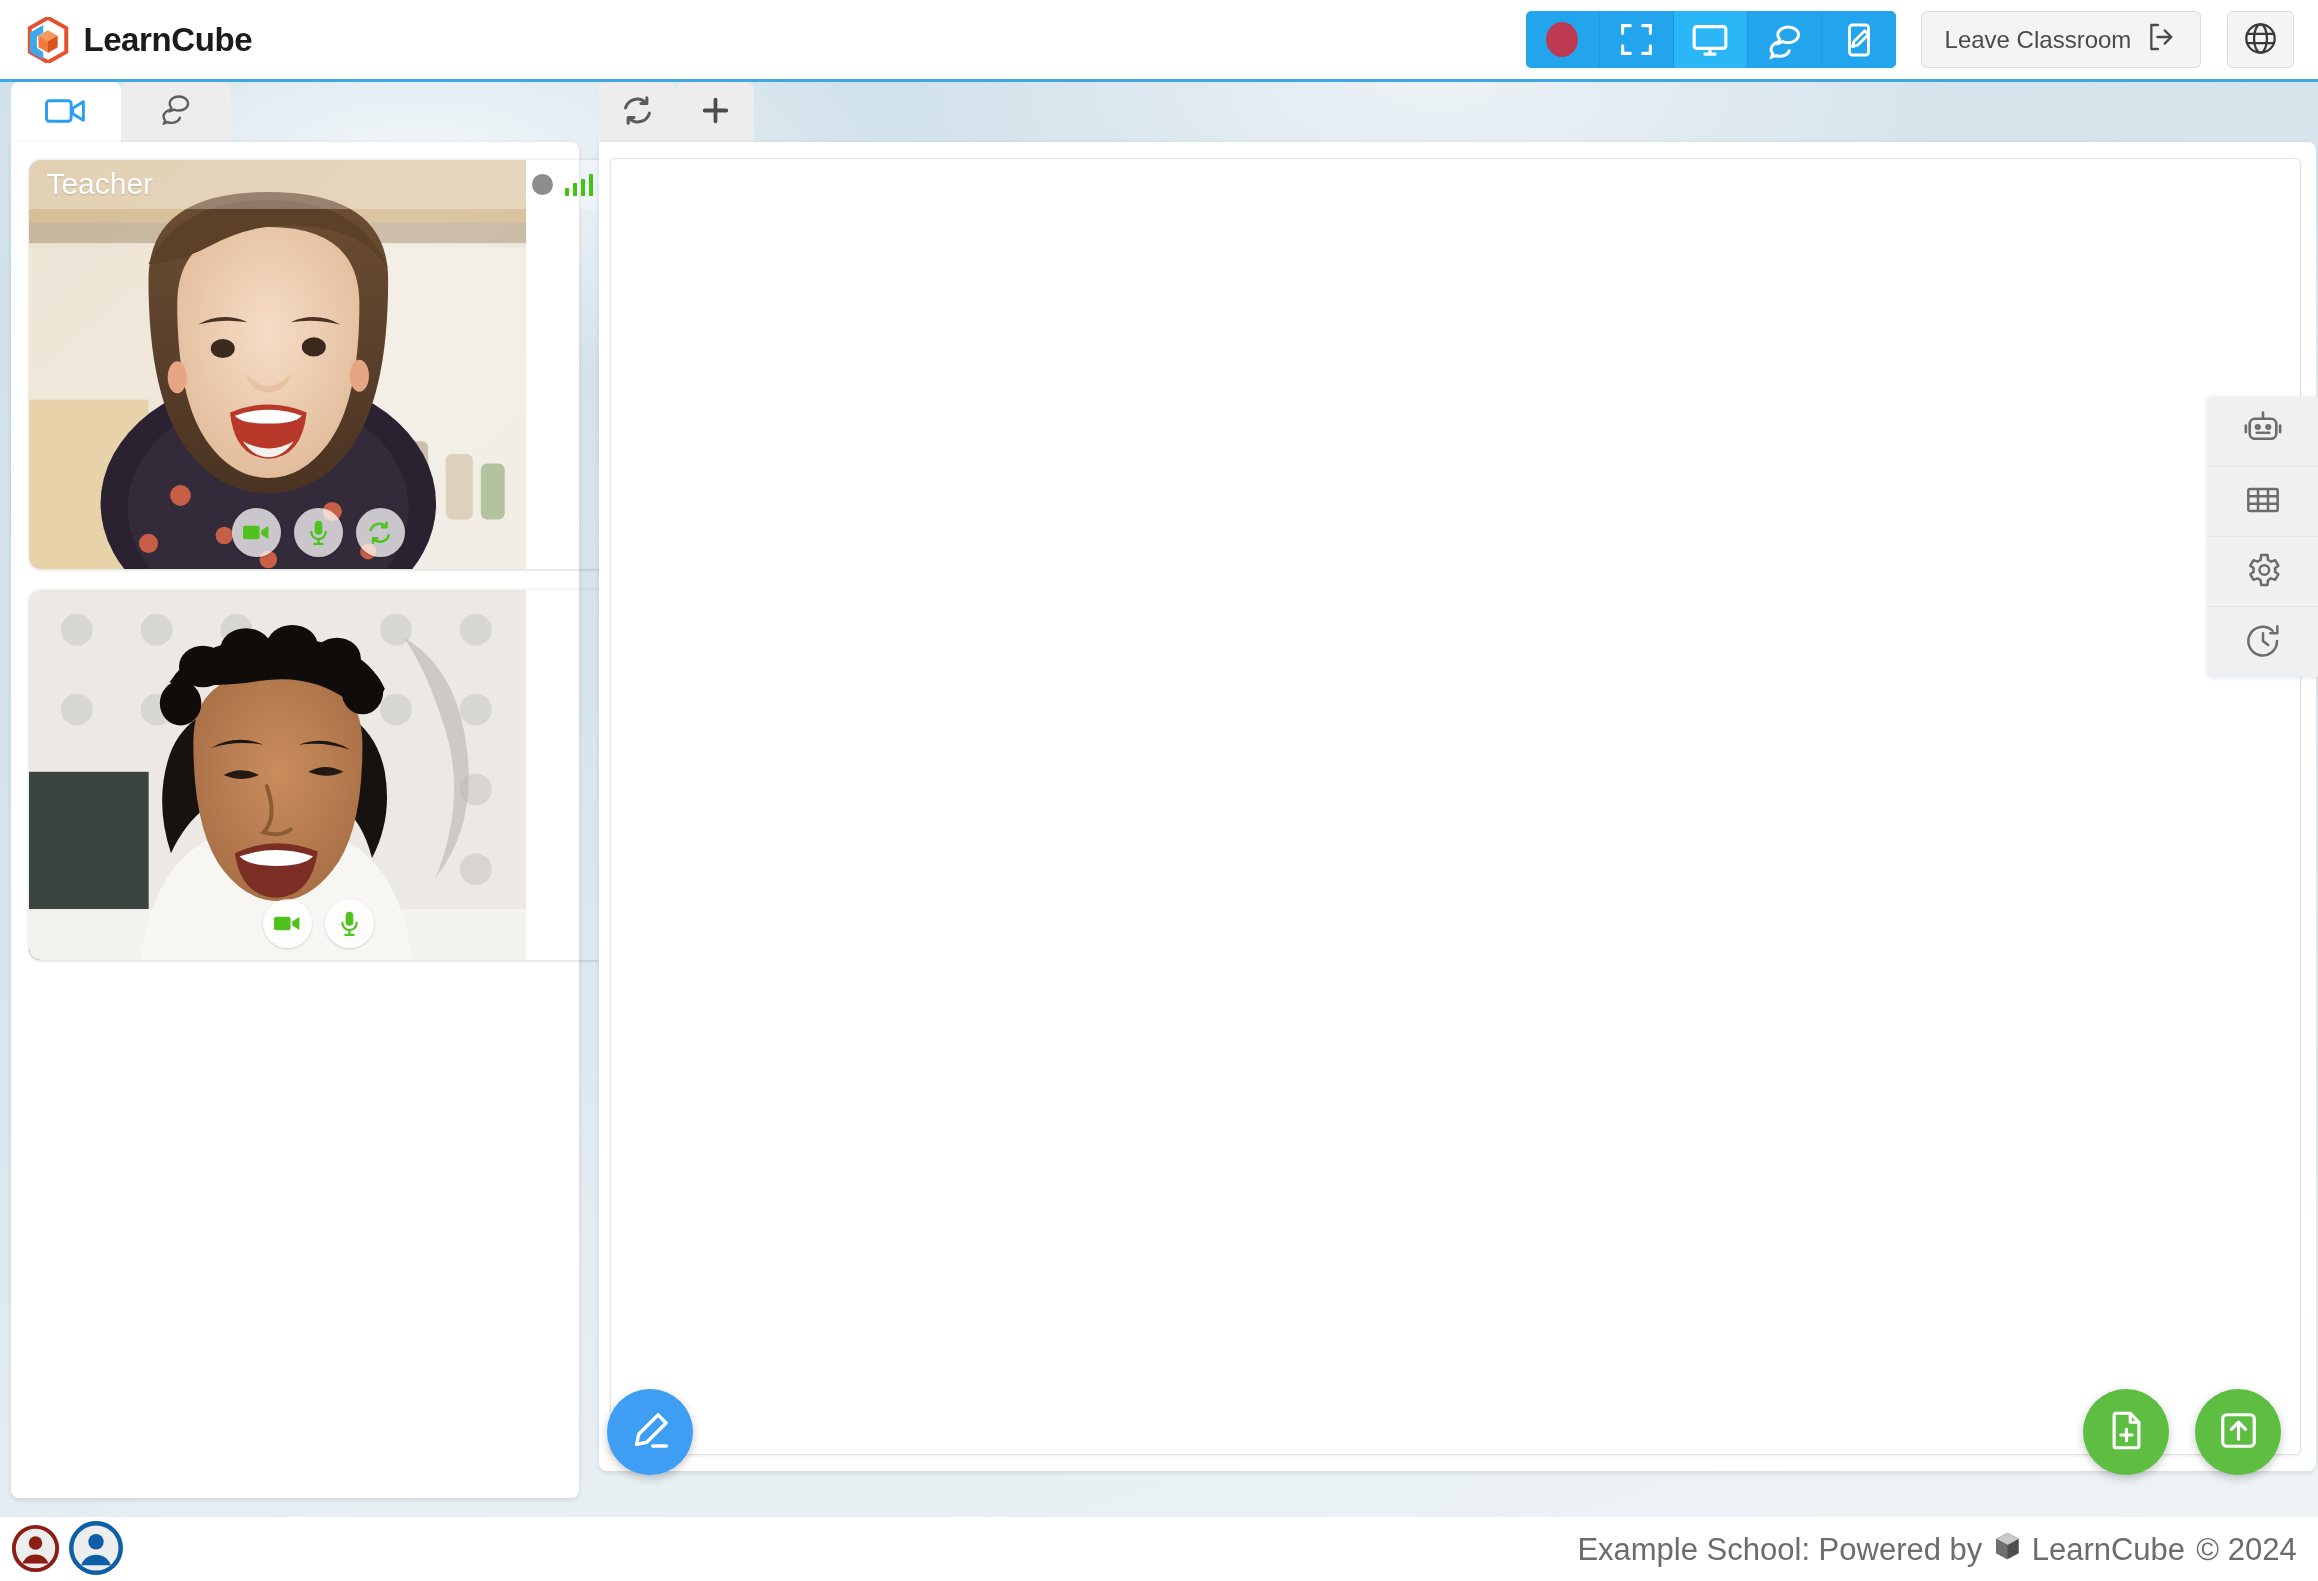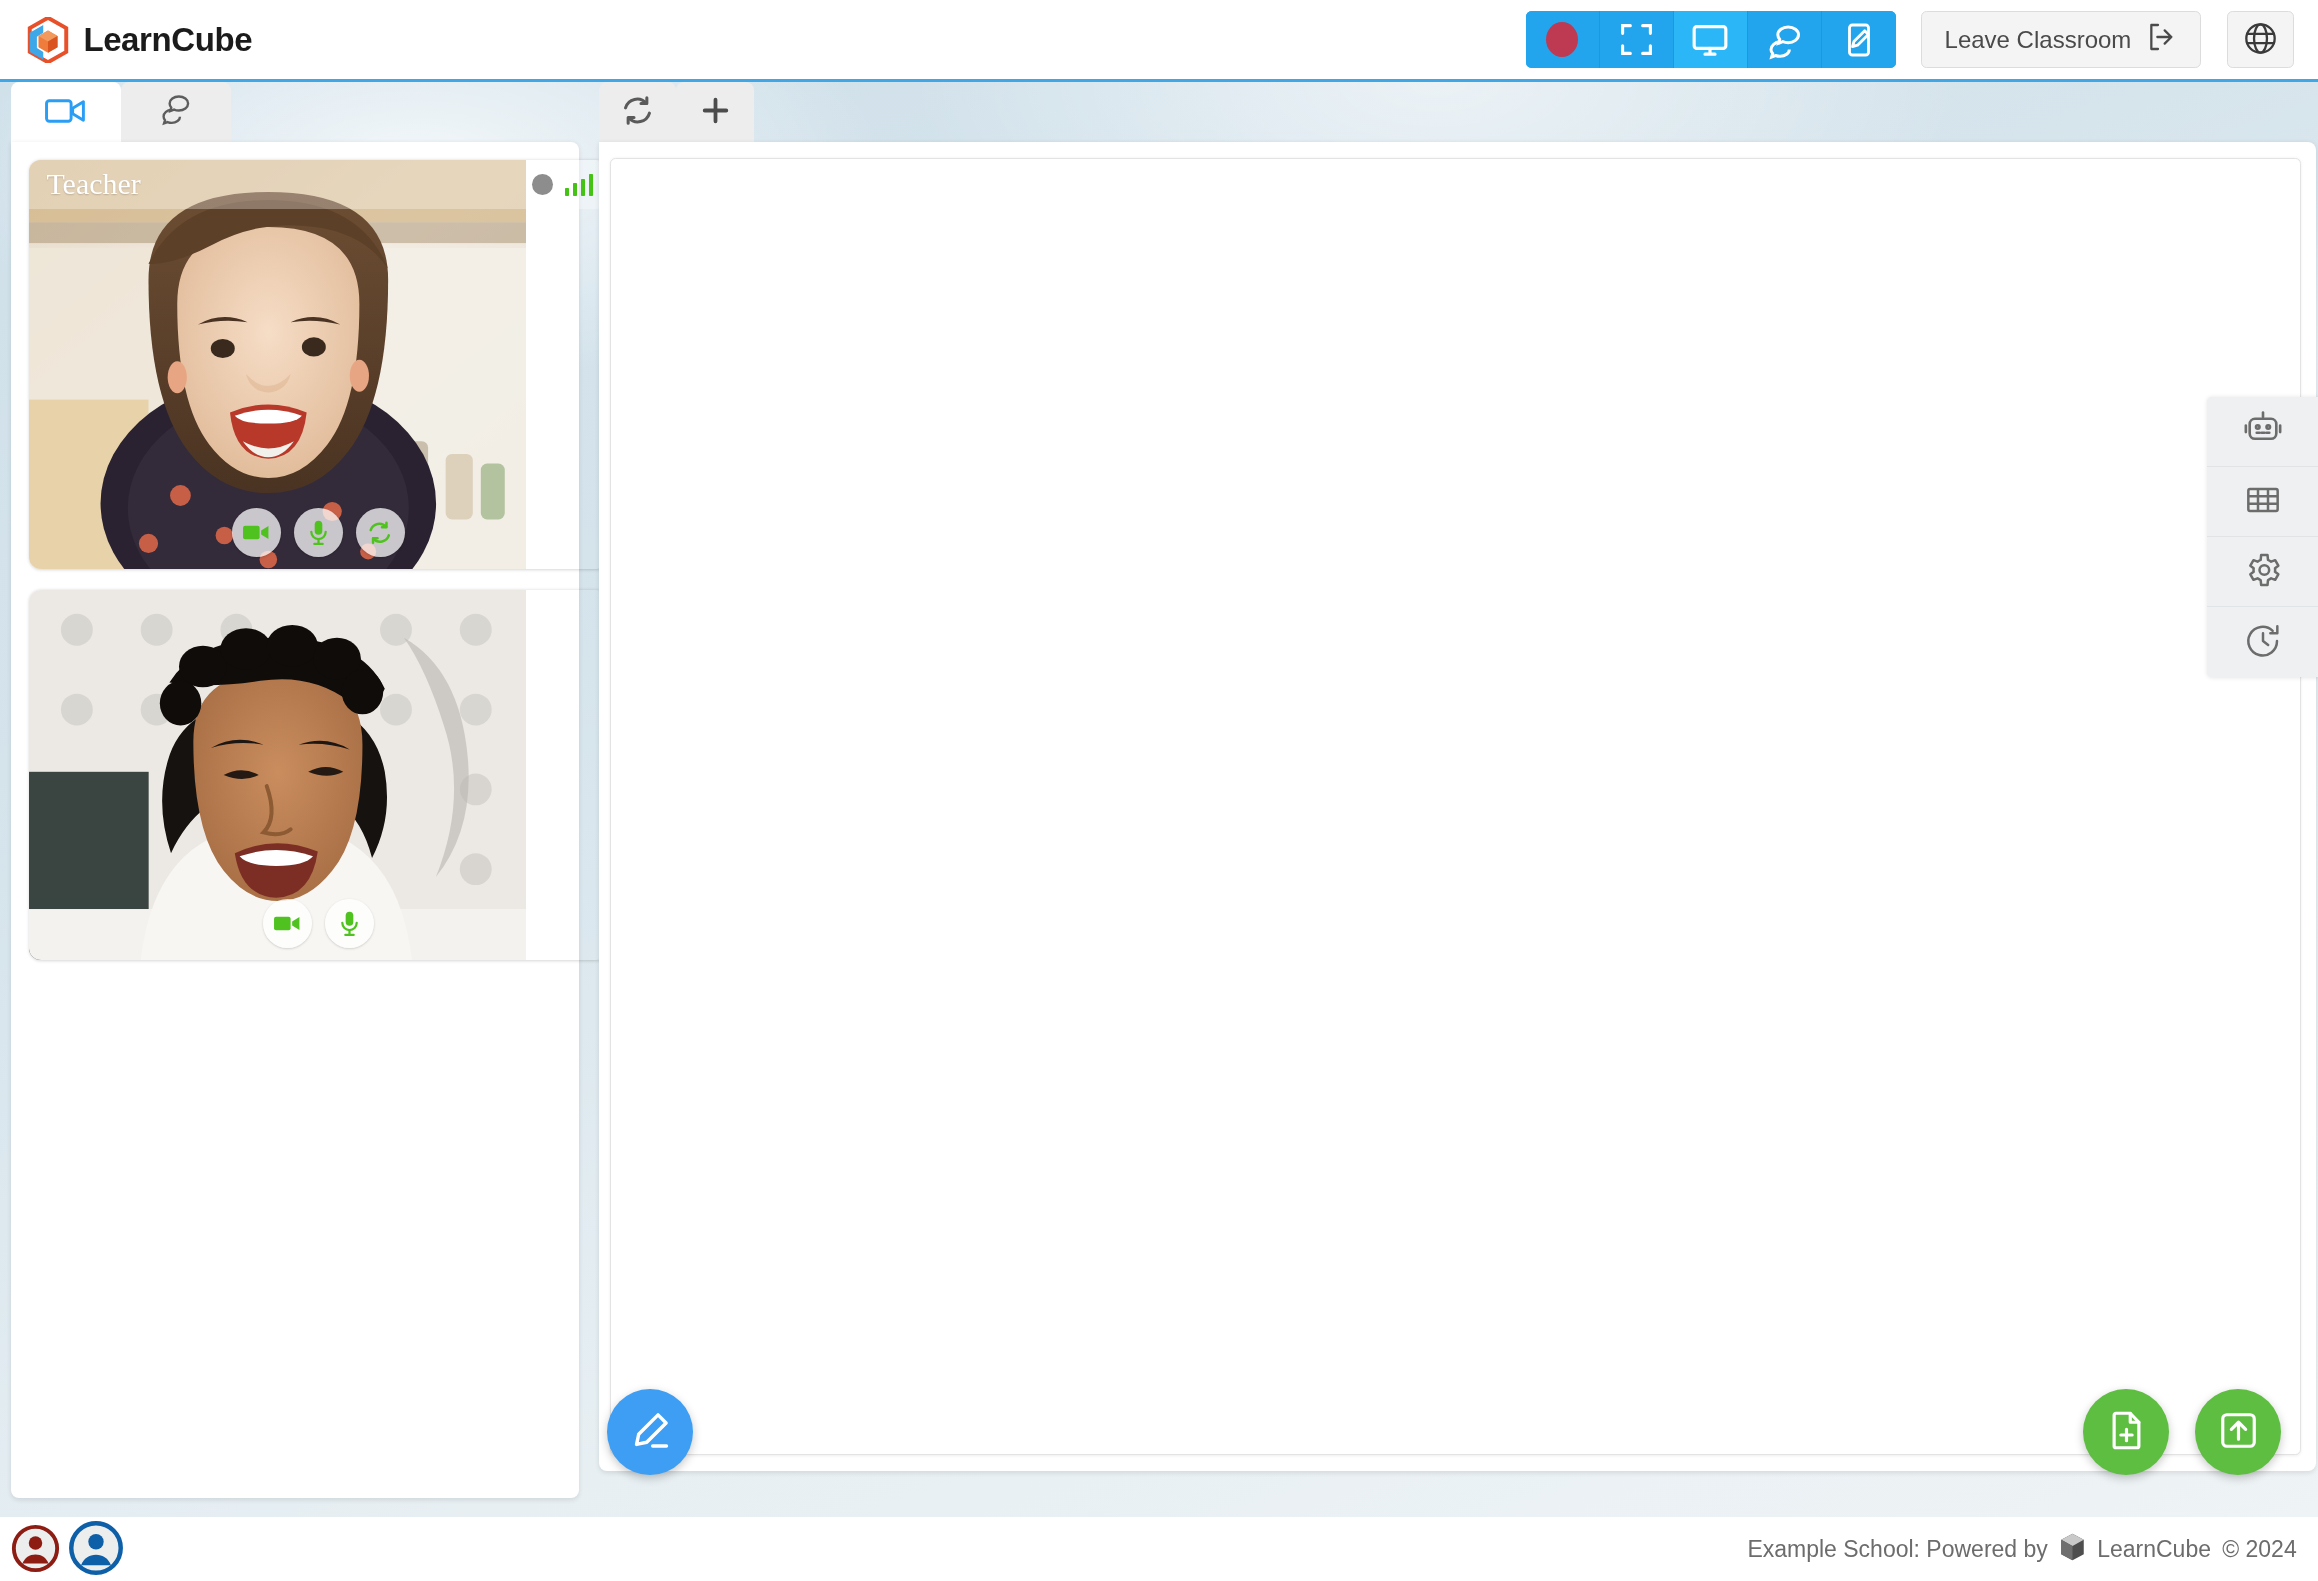--- a/index.html
+++ b/index.html
@@ -124,21 +124,20 @@
     padding:17.6px;
   }
 
   .video-tile {
     position:relative;
     width:579px;
     border-radius:12px;
     overflow:hidden;
     margin-bottom:21px;
     box-shadow:0 0.8px 3.2px rgba(0,0,0,.16);
-    font-family:Liberation Serif, serif;
   }
   .tile-teacher { height:409px; }
   .tile-student { height:370px; }
 
   .tile-photo { position:absolute; inset:0; overflow:hidden; }
 
   .tile-bar {
     position:absolute; left:0; right:0; top:0; height:49px;
     background:rgba(255,255,255,.30);
     display:flex; align-items:center;
@@ -250,21 +249,21 @@
     position:relative;
     height:65px; flex:0 0 65px;
     background:#ffffff;
     display:flex; align-items:center;
     padding:0 22.3px 0 11.2px;
   }
   .avatars { display:flex; align-items:center; gap:8px; }
   .footer-text {
     margin-left:auto;
     display:flex; align-items:center; gap:11.2px;
-    font-size:23px; color:#6c6c6c;
+    font-size:31px; color:#6c6c6c;
     white-space:nowrap;
   }
 </style>
 </head>
 <body>
 
 <div class="app">
 
   <div class="header">
 

